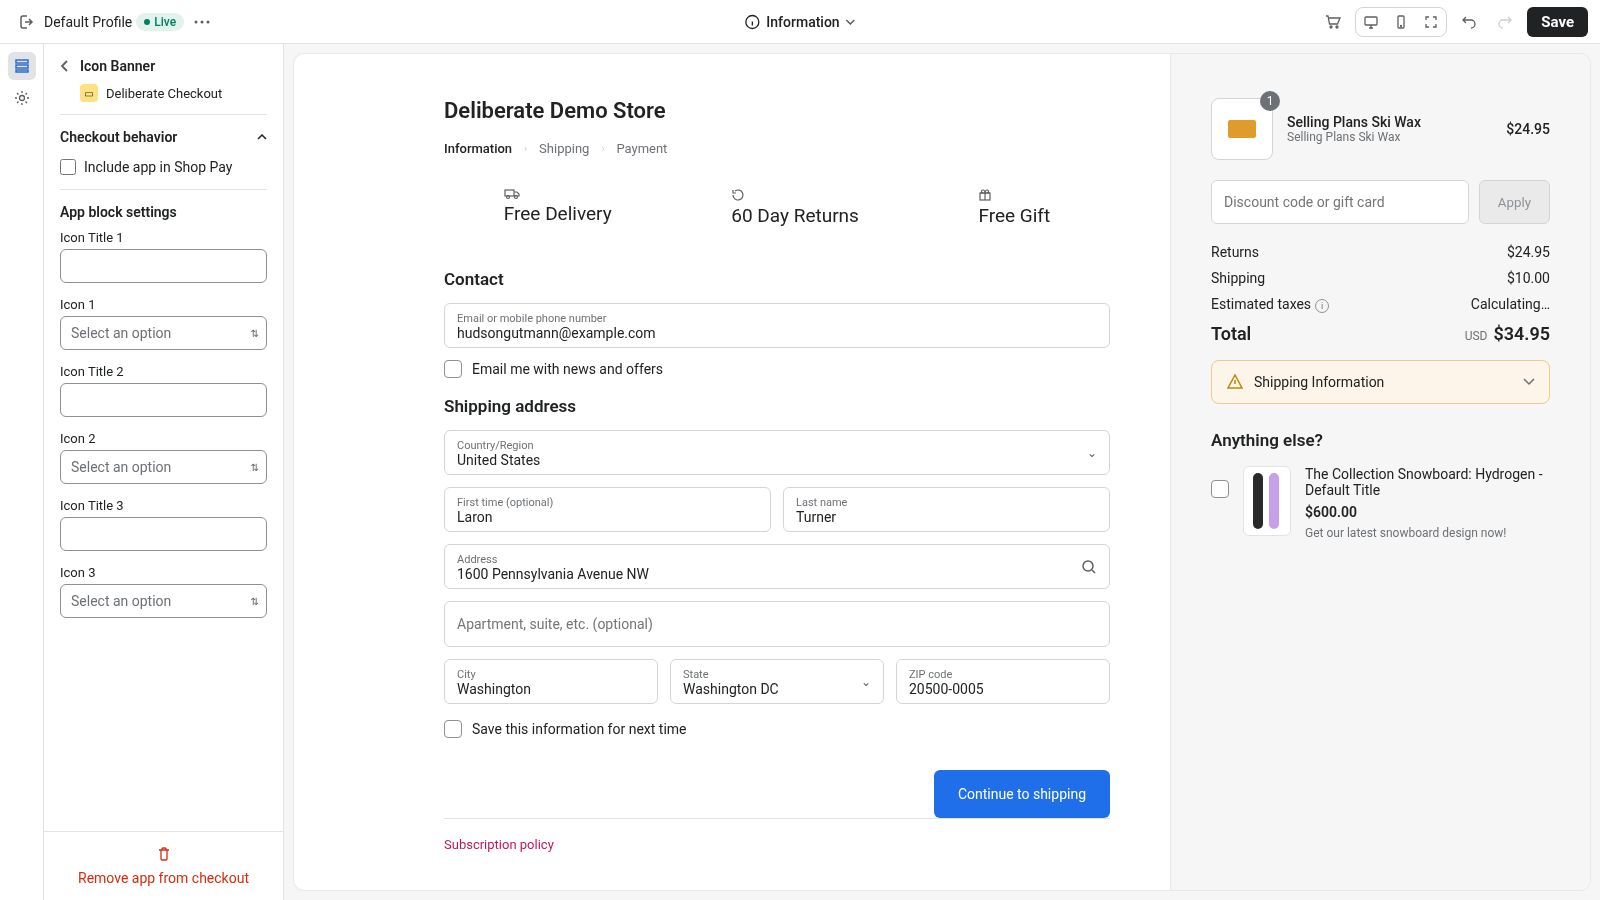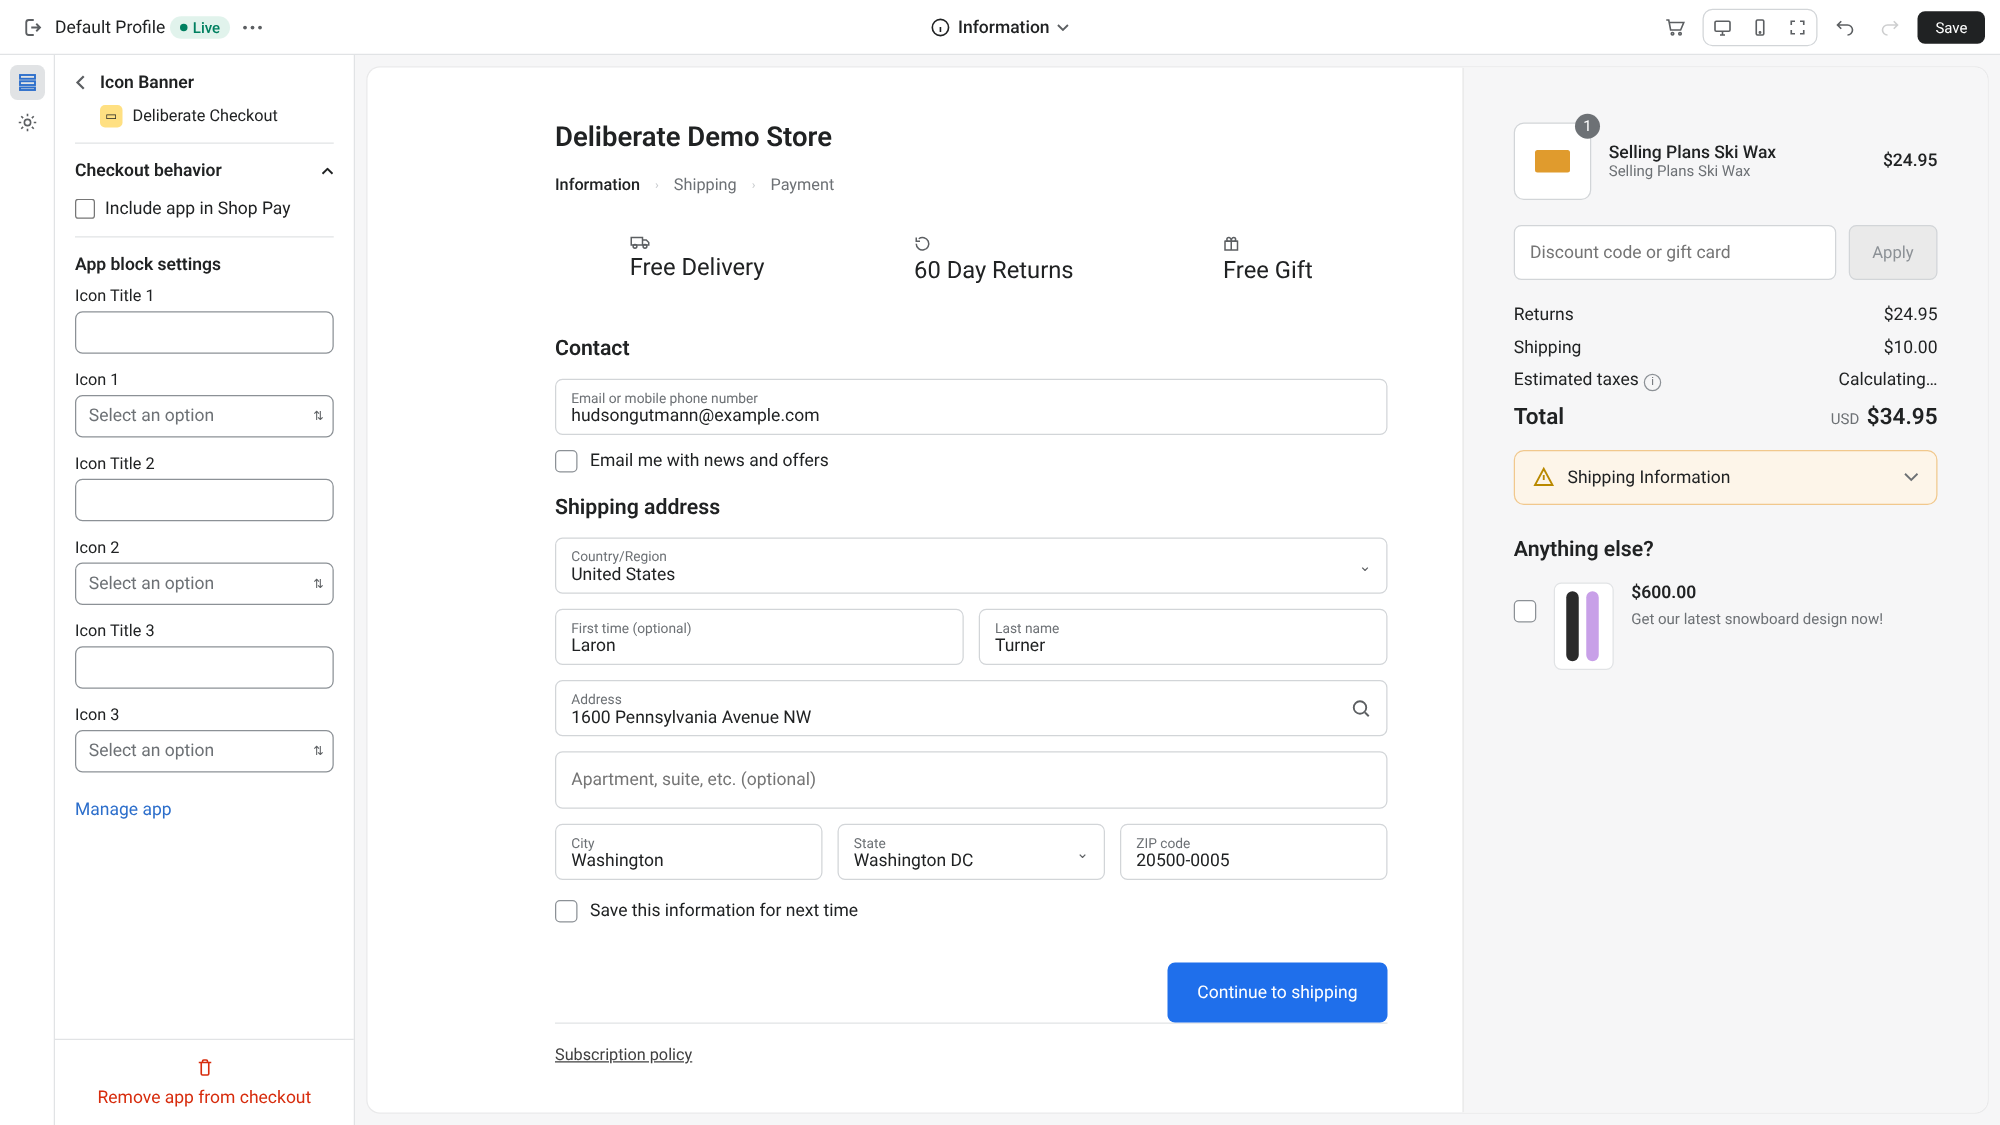--- a/index.html
+++ b/index.html
@@ -6,21 +6,21 @@
 body { background: #fff; width: 1600px; height: 900px; overflow: hidden; font-size: 14px; color: #202223; }
 
 
 .topbar { height: 44px; border-bottom: 1px solid #e1e3e5; display: flex; align-items: center; padding: 0 12px; justify-content: space-between; }
 .topbar-left { display: flex; align-items: center; gap: 4px; }
 .topbar-center { display: flex; align-items: center; gap: 6px; position: absolute; left: 50%; transform: translateX(-50%); }
 .topbar-right { display: flex; align-items: center; gap: 8px; }
 .badge-live { background: #e1f3ec; color: #008060; padding: 2px 8px; border-radius: 10px; font-size: 12px; font-weight: 500; display: inline-flex; align-items: center; gap: 4px;}
 .badge-live::before { content:''; width:6px; height:6px; background:#008060; border-radius:50%; display:inline-block;}
 .icon-btn { width: 28px; height: 28px; border-radius: 6px; display: inline-flex; align-items: center; justify-content: center; cursor: pointer; color:#5c5f62;}
-.save-btn { background: #202223; color: #fff; border: none; padding: 6px 14px; border-radius: 6px; font-size: 12px; cursor: pointer; font-weight:400;}
+.save-btn { background: #202223; color: #fff; border: none; padding: 6px 14px; border-radius: 6px; font-size: 15px; cursor: pointer; font-weight:700;}
 .device-group { display:flex; border:1px solid #d2d5d8; border-radius:8px; overflow:hidden;}
 .device-group .icon-btn { border-radius:0; width:30px;}
 
 
 .main { display: flex; height: calc(900px - 44px); }
 .rail { width: 44px; border-right: 1px solid #e1e3e5; display: flex; flex-direction: column; align-items: center; padding-top: 8px; gap: 4px;}
 .rail .icon-btn.active { background: #e1e3e5; }
 
 
 .sidebar { width: 240px; border-right: 1px solid #e1e3e5; display: flex; flex-direction: column; }
@@ -68,21 +68,21 @@
 .field-row { display:flex; gap:12px;}
 .field-row > * { flex:1;}
 .field-float .icon-right { position:absolute; right:12px; top:50%; transform:translateY(-50%); color:#5c5f62;}
 .field-float .chev { position:absolute; right:12px; top:50%; transform:translateY(-50%); color:#5c5f62; font-size:12px;}
 
 .chk-line { display:flex; align-items:center; gap:10px; margin:4px 0 18px; font-size:14px;}
 .chk-box { width:18px; height:18px; border:1px solid #8c9196; border-radius:4px; background:#fff;}
 
 .continue-btn { background:#1f6feb; color:#fff; border:none; padding:16px 24px; border-radius:6px; font-size:14px; cursor:pointer; float:right; margin-top:14px;}
 
-.sub-link { color:#404040; text-decoration:underline; font-size:13px; margin-top:140px; display:inline-block;}
+.sub-link { color:#be185d; font-size:13px; margin-top:140px; display:inline-block;}
 
 
 .cart-item { display:flex; align-items:center; gap:14px; margin-bottom:20px;}
 .cart-thumb { width:62px; height:62px; border:1px solid #d2d5d8; border-radius:8px; background:#fff; display:flex; align-items:center; justify-content:center; position:relative;}
 .cart-thumb .qty { position:absolute; top:-8px; right:-8px; background:#6d7175; color:#fff; width:20px; height:20px; border-radius:50%; display:flex; align-items:center; justify-content:center; font-size:12px;}
 .cart-info { flex:1;}
 .cart-name { font-size:14px; font-weight:500;}
 .cart-sub { font-size:12px; color:#6d7175;}
 .cart-price { font-size:14px; font-weight:500;}
 
@@ -262,21 +262,20 @@
       <input class="text-input" style="">
     </div>
     <div class="form-group">
       <label class="form-label">Icon 3</label>
       <div class="select-wrap">
           <div class="select-input">Select an option</div>
           <span class="chev">⇅</span>
         </div>
     </div>
 
-    <div class="manage-app">Manage app</div>
 
     <div class="sidebar-footer">
       <span>
         <svg width="16" height="16" viewBox="0 0 16 16" fill="none" stroke="currentColor" stroke-width="1.3">
             <path d="M3 4h10M6 4V3a1 1 0 0 1 1-1h2a1 1 0 0 1 1 1v1M5 4v9a1 1 0 0 0 1 1h4a1 1 0 0 0 1-1V4"></path>
           </svg>
       </span>
       <span>Remove app from checkout</span>
     </div>
   </div>
@@ -441,20 +440,21 @@
         <div class="anything">Anything else?</div>
         <div class="upsell">
           <span class="chk-box"></span>
           <div class="upsell-thumb">
             <svg width="40" height="60" viewBox="0 0 40 60">
                 <rect x="6" y="2" width="10" height="56" rx="5" fill="#2a2a2a"></rect>
                 <rect x="22" y="2" width="10" height="56" rx="5" fill="#c8a0e8"></rect>
               </svg>
           </div>
           <div class="upsell-info">
+            <div class="upsell-name">The Collection Snowboard: Hydrogen - Default Title</div>
             <div class="upsell-price">$600.00</div>
             <div class="upsell-desc">Get our latest snowboard design now!</div>
           </div>
         </div>
       </div>
     </div>
   </div>
 </div>
 
 </body></html>

